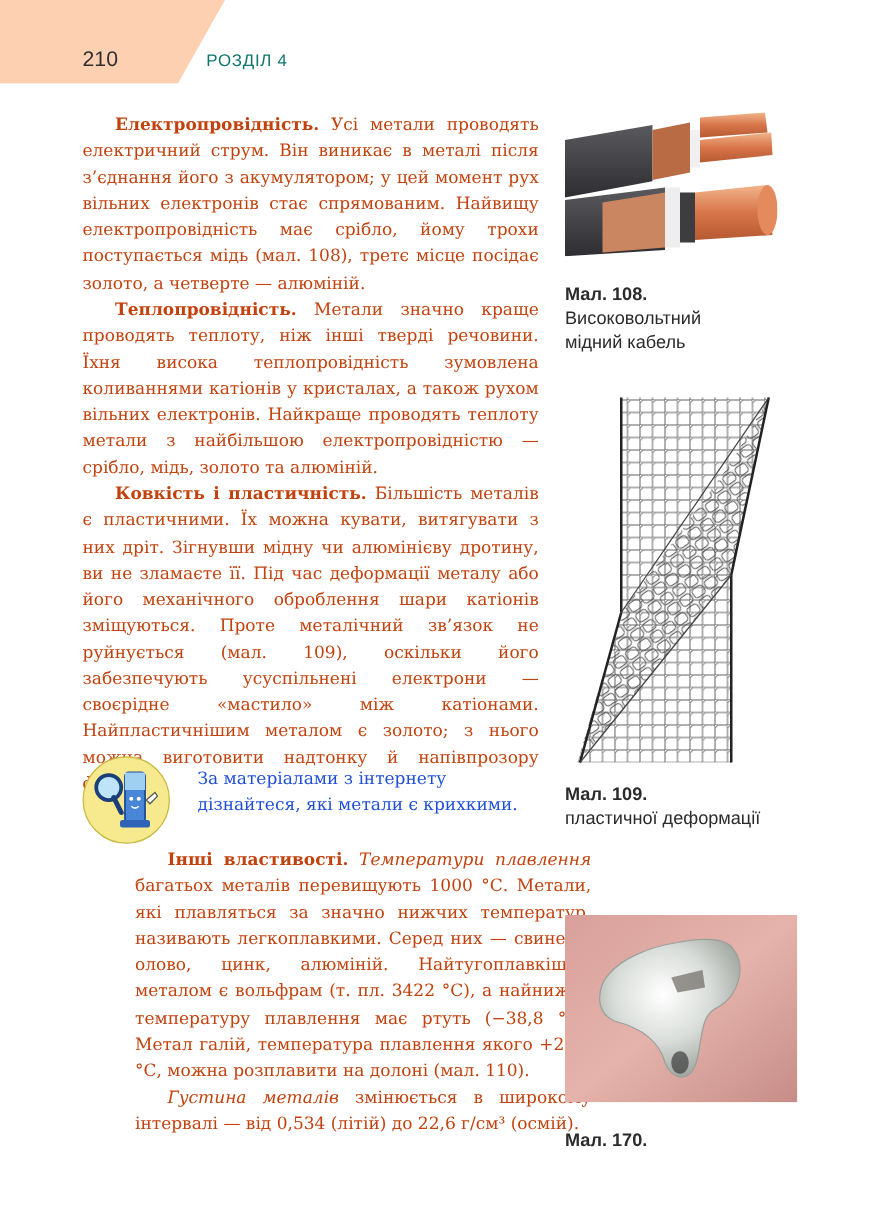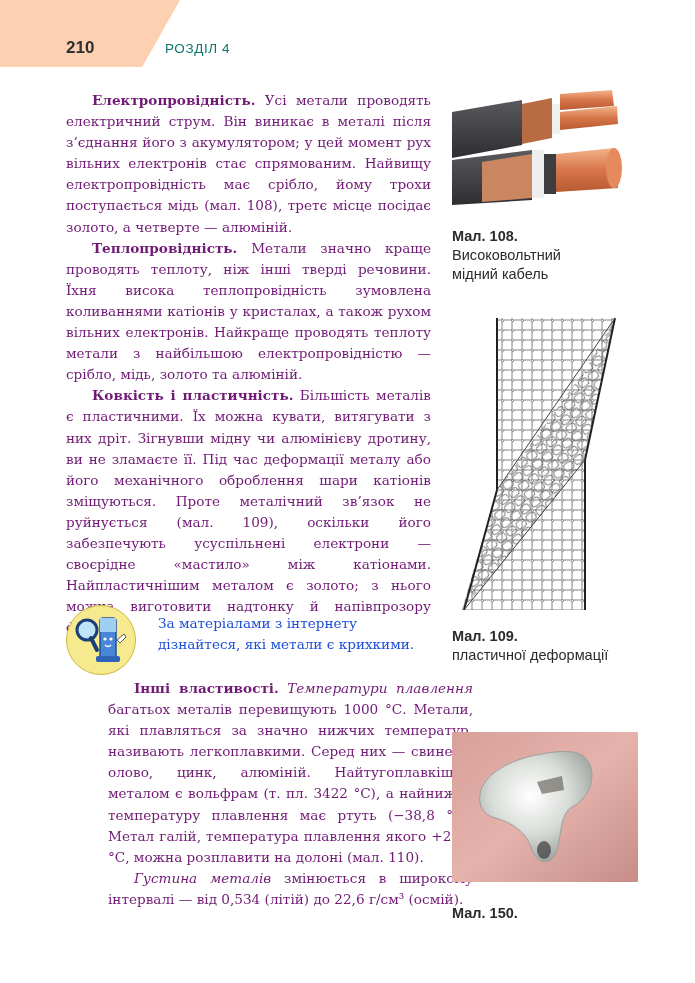--- a/index.html
+++ b/index.html
@@ -8,29 +8,29 @@
       background: #ffffff; color: #2b2b2b;
       font-family: "DejaVu Serif", serif;
     }
     .header-band {
       position: absolute; left: 0; top: 0; width: 180px; height: 67px;
       background: #fcd0b0;
       clip-path: polygon(0 0, 100% 0, 79% 100%, 0 100%);
     }
     .page-number {
       position: absolute; left: 66px; top: 38px;
-      font-family: "Liberation Sans", sans-serif; font-size: 17px; color: #2f2f2f; font-weight: bold;
+      font-family: "Liberation Sans", sans-serif; font-size: 17px; color: #2f2f2f;
     }
     .section-label {
       position: absolute; left: 165px; top: 41px;
       font-family: "Liberation Sans", sans-serif; font-size: 13.5px; color: #0f766e; letter-spacing: 0.6px;
     }
     .main-text {
       position: absolute; left: 66px; top: 90px; width: 365px;
-      font-family: "DejaVu Serif", serif; font-size: 13.6px; line-height: 21.1px; color: #701a75;
+      font-family: "DejaVu Serif", serif; font-size: 13.6px; line-height: 21.1px; color: #c2410c;
       text-align: justify;
     }
     .main-text p { margin: 0; text-indent: 26px; }
     .main-text b { font-weight: bold; }
     .main-text i { font-style: italic; }
     .task-box {
       position: absolute; left: 66px; top: 605px; width: 375px; height: 70px;
     }
     .task-icon {
       position: absolute; left: 0; top: 0; width: 68px; height: 68px;
@@ -166,15 +166,15 @@
             <stop offset="1" stop-color="#8e948f"></stop>
         </radialGradient>
       </defs>
       <rect width="186" height="150" fill="url(#skin)"></rect>
       <path d="M30 55 C40 35, 70 25, 90 22 C110 18, 130 18, 135 28 C145 40, 140 65, 120 75 C108 82, 110 100, 105 118 C100 135, 85 132, 80 118 C75 100, 60 90, 40 85 C28 80, 25 68, 30 55 Z" fill="url(#metal)" stroke="#9aa09b" stroke-width="1"></path>
       <path d="M85 50 L110 44 L112 58 L90 62 Z" fill="#6e6a62" opacity="0.7"></path>
       <ellipse cx="92" cy="118" rx="7" ry="9" fill="#3c3c3c" opacity="0.7"></ellipse>
     </svg>
   </div>
   <div class="fig-caption" style="margin-top:22px;">
-    <span class="num">Мал. 150.</span>
+    <span class="num">Мал. 170.</span>
   </div>
 </div>
 
 </body></html>

